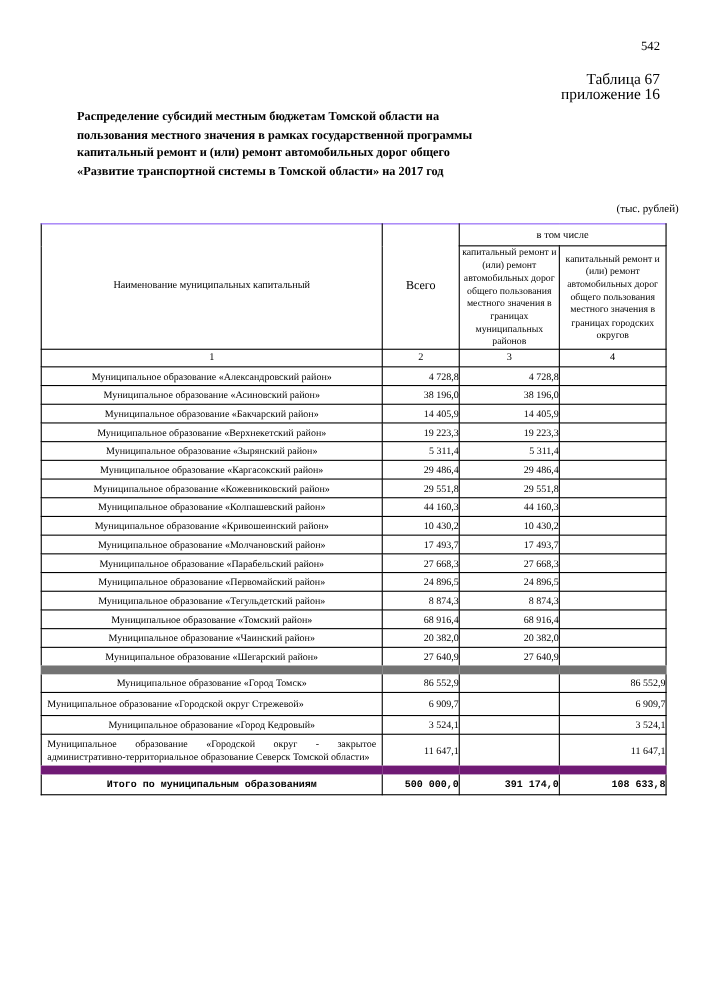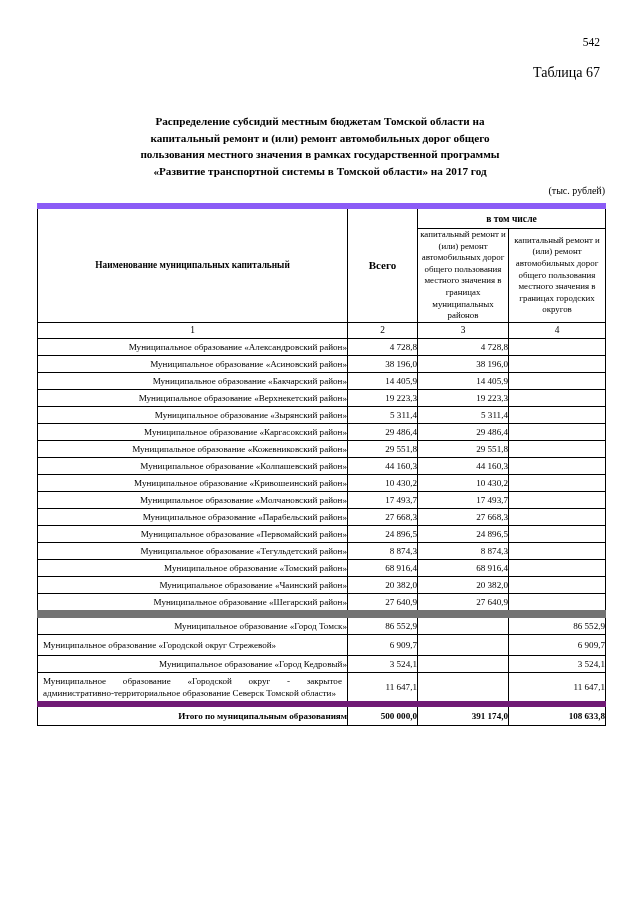--- a/index.html
+++ b/index.html
@@ -39,34 +39,33 @@
     width: 600px;
     text-align: right;
     font-size: 14px;
     line-height: 14px;
   }
   .doc-ref div { white-space: nowrap; }
 
   
   .title {
     position: absolute;
-    top: 113px;
+    top: 98px;
     left: 70px;
     width: 500px;
-    text-align: center;
     font-size: 11.2px;
     font-weight: bold;
     line-height: 16.5px;
   }
 
   
   .units {
     position: absolute;
     top: 185px;
-    left: 0;
+    left: 12px;
     width: 605px;
     text-align: right;
     font-size: 10px;
   }
 
   
   .tbl-wrap {
     position: absolute;
     top: 203px;
     left: 37px;
@@ -117,21 +116,21 @@
     vertical-align: middle;
   }
   .numrow td {
     text-align: center;
     font-weight: bold;
     font-size: 9.4px;
     height: 15px;
   }
 
   td.nm {
-    text-align: right;
+    text-align: center;
     padding: 1px 4px 1px 5px;
     line-height: 12px;
     height: 16px;
   }
   td.nm.just {
     text-align: justify;
     text-align-last: left;
     padding: 2px 5px 2px 5px;
   }
   td.val {
@@ -141,42 +140,43 @@
     white-space: nowrap;
   }
   tr.total td {
     font-weight: bold;
     height: 18px;
   }
   tr.city-first td {
     border-top: 8px solid #737373;
   }
   tr.total td {
-    border-top: 6px solid #701a75;
+    border-top: 8px solid #701a75;
+    font-family: Liberation Mono, monospace;
   }
   table.main tr:first-child td {
-    border-top: 6px solid #8b5cf6;
-    font-weight: bold;
+    border-top: 1px solid #8b5cf6;
   }
 </style>
 </head>
 <body>
 
 <div class="page">
 
   <div class="page-number">542</div>
 
   <div class="doc-ref">
     <div>Таблица 67</div>
+    <div>приложение 16</div>
   </div>
 
   <div class="title">
     <div>Распределение субсидий местным бюджетам Томской области на</div>
+    <div>пользования местного значения в рамках государственной программы</div>
     <div>капитальный ремонт и (или) ремонт автомобильных дорог общего</div>
-    <div>пользования местного значения в рамках государственной программы</div>
     <div>«Развитие транспортной системы в Томской области»  на 2017 год</div>
   </div>
 
   <div class="units">(тыс. рублей)</div>
 
   <div class="tbl-wrap">
     <table class="main">
       <colgroup>
         <col class="c1">
           <col class="c2">

